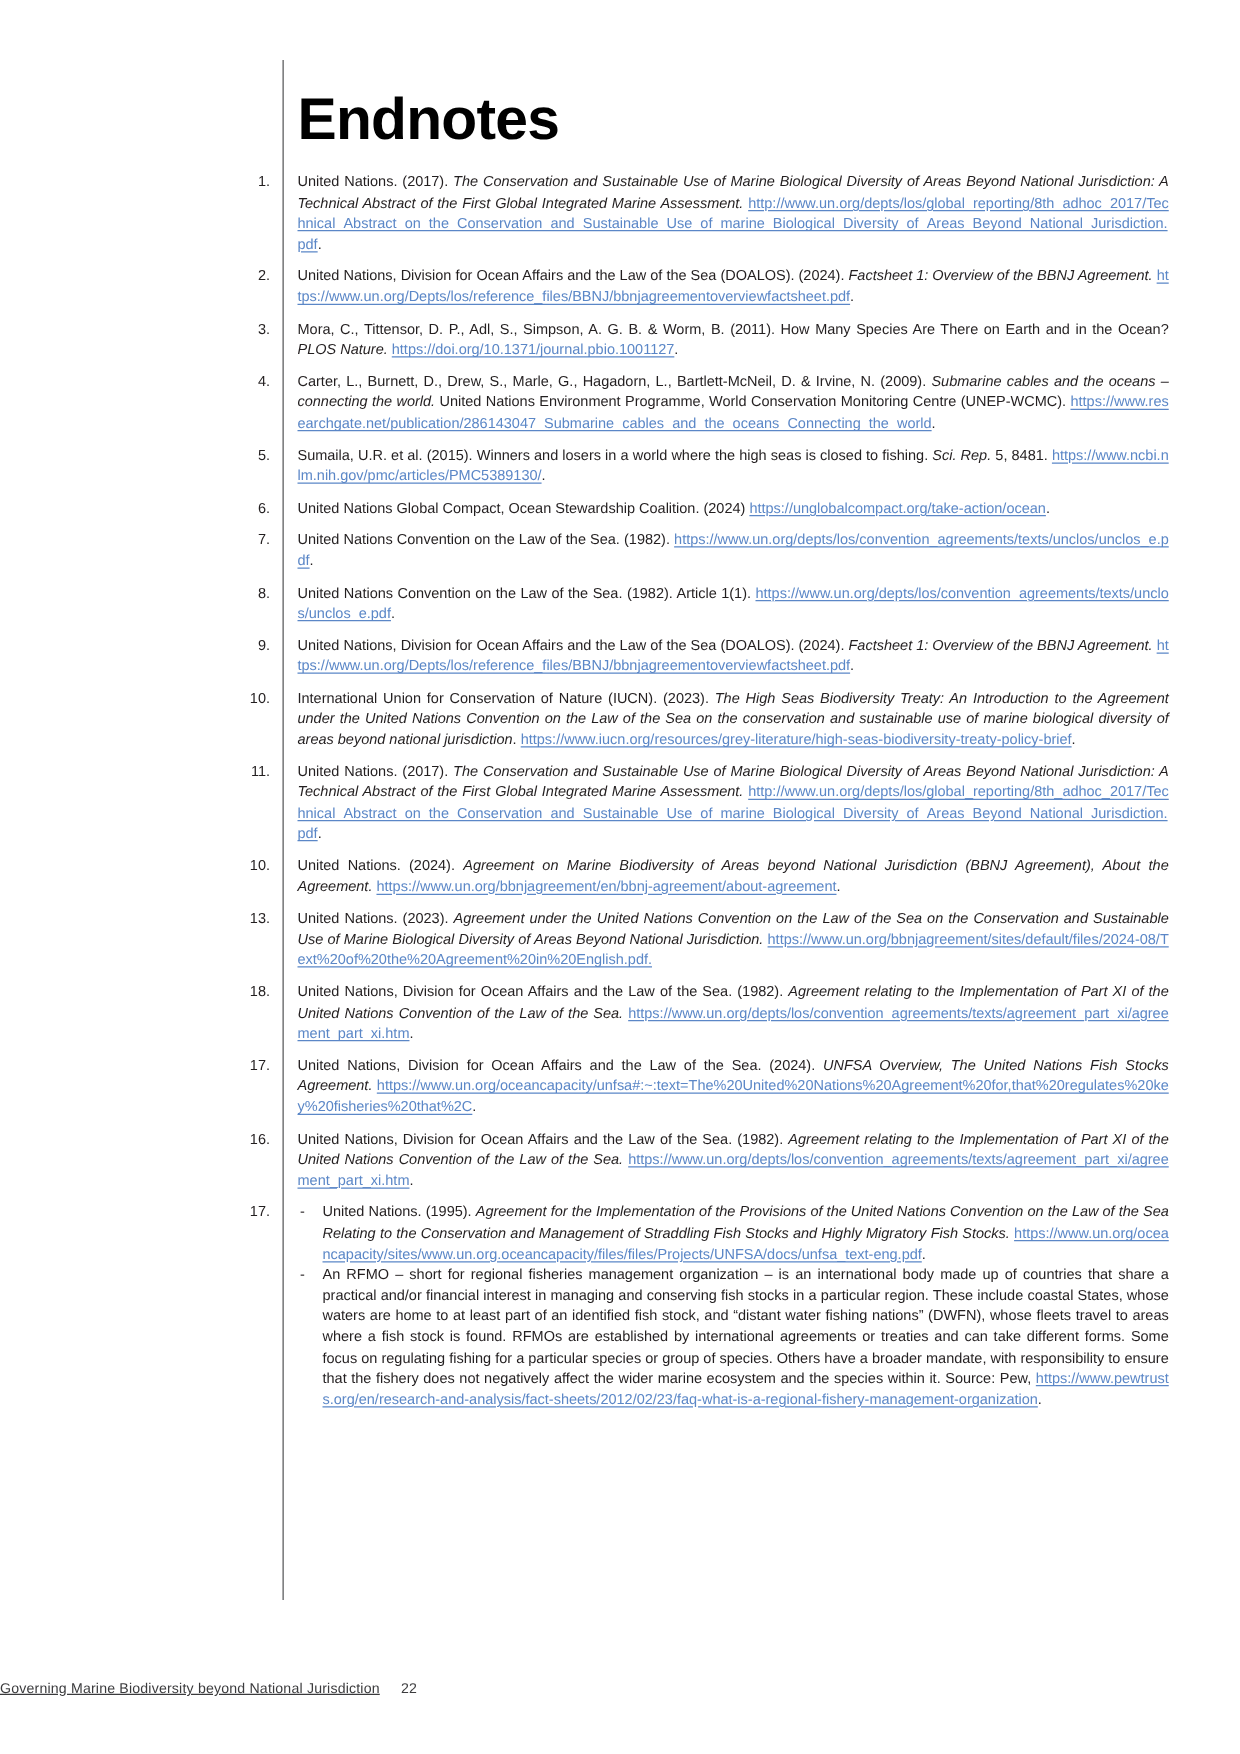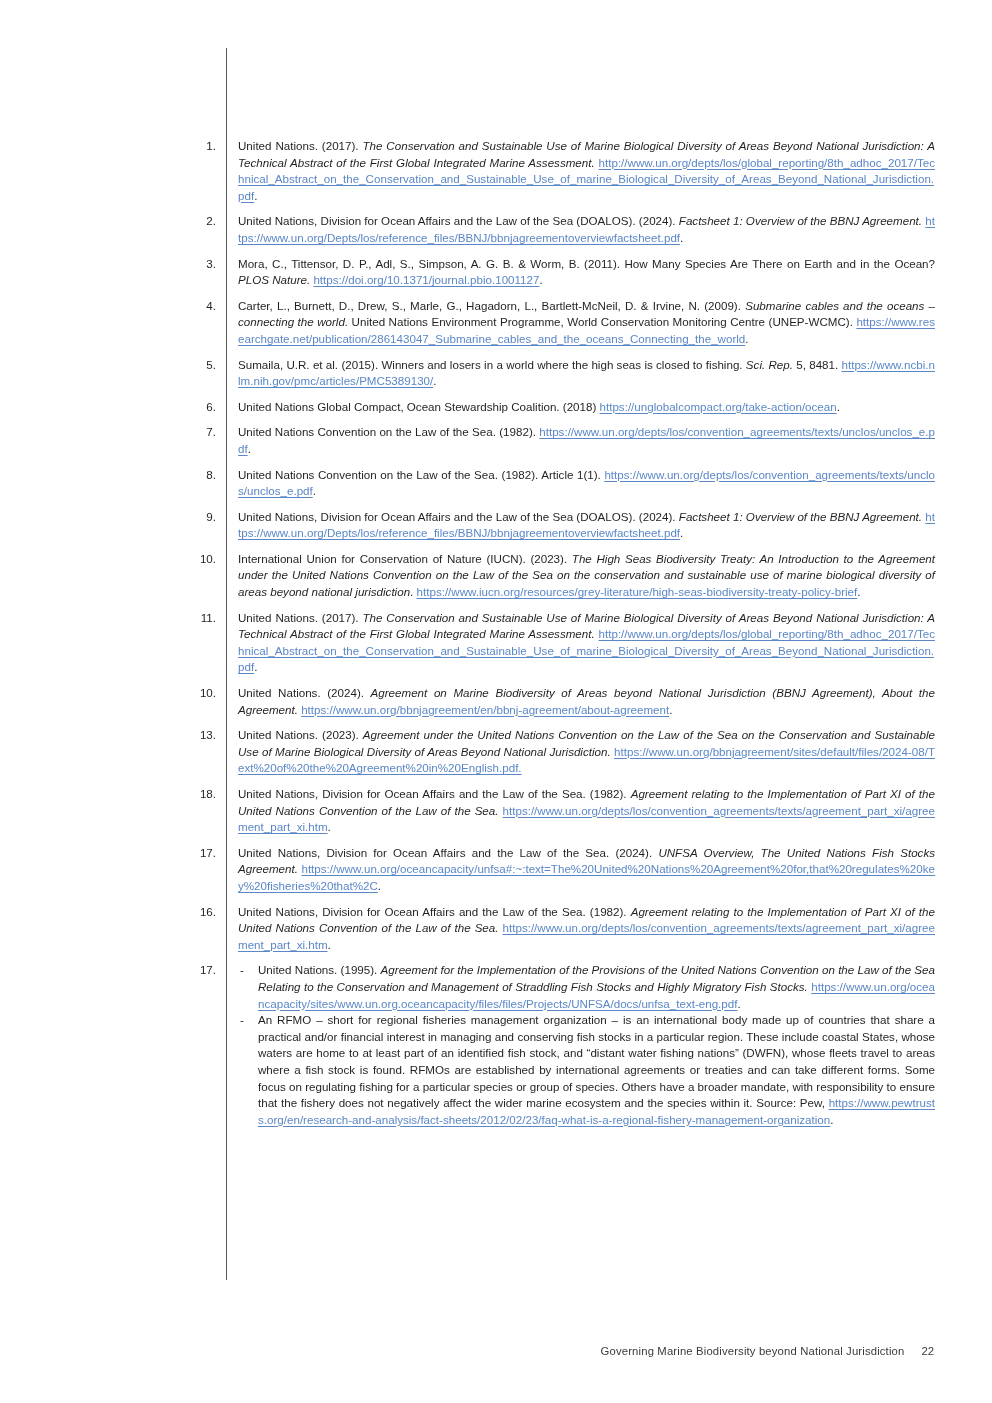--- a/index.html
+++ b/index.html
@@ -102,35 +102,36 @@
     left: 2px;
     top: 0;
   }
 
   
   .footer {
     position: absolute;
     left: 0;
     right: 0;
     top: 1345px;
-    text-align: right;
     padding-right: 58px;
     font-size: 11.3px;
     color: #3b3b3d;
+    text-decoration: underline;
   }
   .footer .ftxt { letter-spacing: 0.15px; }
   .footer .fpage { display: inline-block; margin-left: 17px; }
 </style>
 </head>
 <body>
 
 <div class="page">
 
   <div class="rule"></div>
 
+  <h1 class="title">Endnotes</h1>
 
   <div class="notes" id="notes-list">
       <div class="note">
         <span class="note-num">1.</span>
         <span class="note-body"><span>United Nations. (2017). </span><i>The Conservation and Sustainable Use of Marine Biological Diversity of Areas Beyond National Jurisdiction: A Technical Abstract of the First Global Integrated Marine Assessment.</i><span> </span><a class="link">http://www.un.org/depts/los/global_reporting/8th_adhoc_2017/Technical_Abstract_on_the_Conservation_and_Sustainable_Use_of_marine_Biological_Diversity_of_Areas_Beyond_National_Jurisdiction.pdf</a><span>.</span></span>
       </div>
       <div class="note">
         <span class="note-num">2.</span>
         <span class="note-body"><span>United Nations, Division for Ocean Affairs and the Law of the Sea (DOALOS). (2024). </span><i>Factsheet 1: Overview of the BBNJ Agreement.</i><span> </span><a class="link">https://www.un.org/Depts/los/reference_files/BBNJ/bbnjagreementoverviewfactsheet.pdf</a><span>.</span></span>
       </div>
@@ -141,21 +142,21 @@
       <div class="note">
         <span class="note-num">4.</span>
         <span class="note-body"><span>Carter, L., Burnett, D., Drew, S., Marle, G., Hagadorn, L., Bartlett-McNeil, D. &amp; Irvine, N. (2009). </span><i>Submarine cables and the oceans – connecting the world.</i><span> United Nations Environment Programme, World Conservation Monitoring Centre (UNEP-WCMC). </span><a class="link">https://www.researchgate.net/publication/286143047_Submarine_cables_and_the_oceans_Connecting_the_world</a><span>.</span></span>
       </div>
       <div class="note">
         <span class="note-num">5.</span>
         <span class="note-body"><span>Sumaila, U.R. et al. (2015). Winners and losers in a world where the high seas is closed to fishing. </span><i>Sci. Rep.</i><span> 5, 8481. </span><a class="link">https://www.ncbi.nlm.nih.gov/pmc/articles/PMC5389130/</a><span>.</span></span>
       </div>
       <div class="note">
         <span class="note-num">6.</span>
-        <span class="note-body"><span>United Nations Global Compact, Ocean Stewardship Coalition. (2018) </span><a class="link">https://unglobalcompact.org/take-action/ocean</a><span>.</span></span>
+        <span class="note-body"><span>United Nations Global Compact, Ocean Stewardship Coalition. (2024) </span><a class="link">https://unglobalcompact.org/take-action/ocean</a><span>.</span></span>
       </div>
       <div class="note">
         <span class="note-num">7.</span>
         <span class="note-body"><span>United Nations Convention on the Law of the Sea. (1982). </span><a class="link">https://www.un.org/depts/los/convention_agreements/texts/unclos/unclos_e.pdf</a><span>.</span></span>
       </div>
       <div class="note">
         <span class="note-num">8.</span>
         <span class="note-body"><span>United Nations Convention on the Law of the Sea. (1982). Article 1(1). </span><a class="link">https://www.un.org/depts/los/convention_agreements/texts/unclos/unclos_e.pdf</a><span>.</span></span>
       </div>
       <div class="note">

